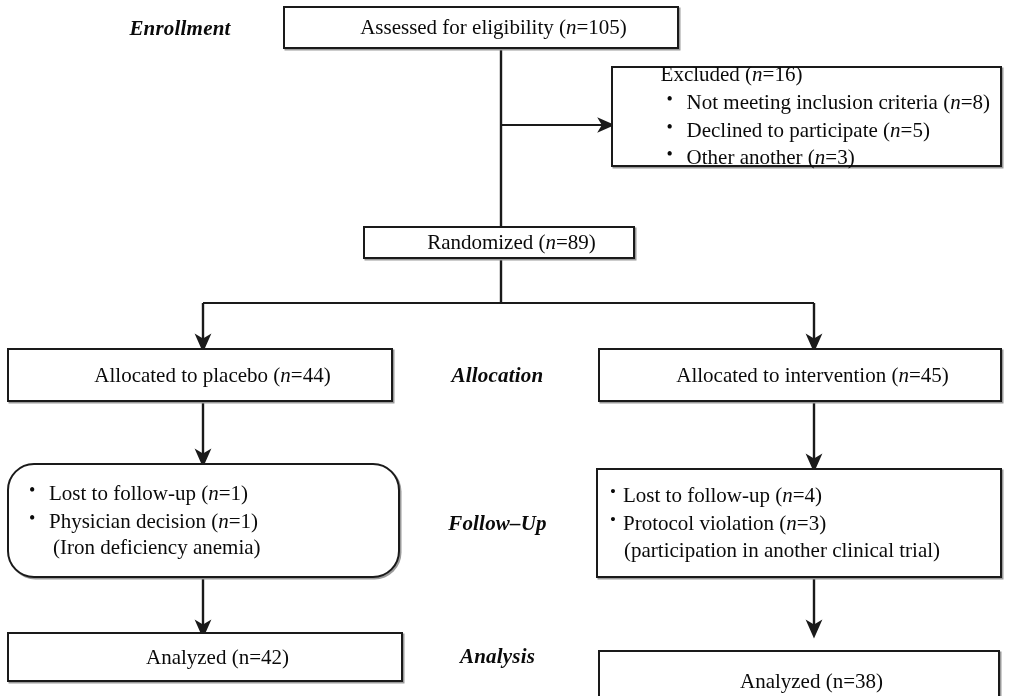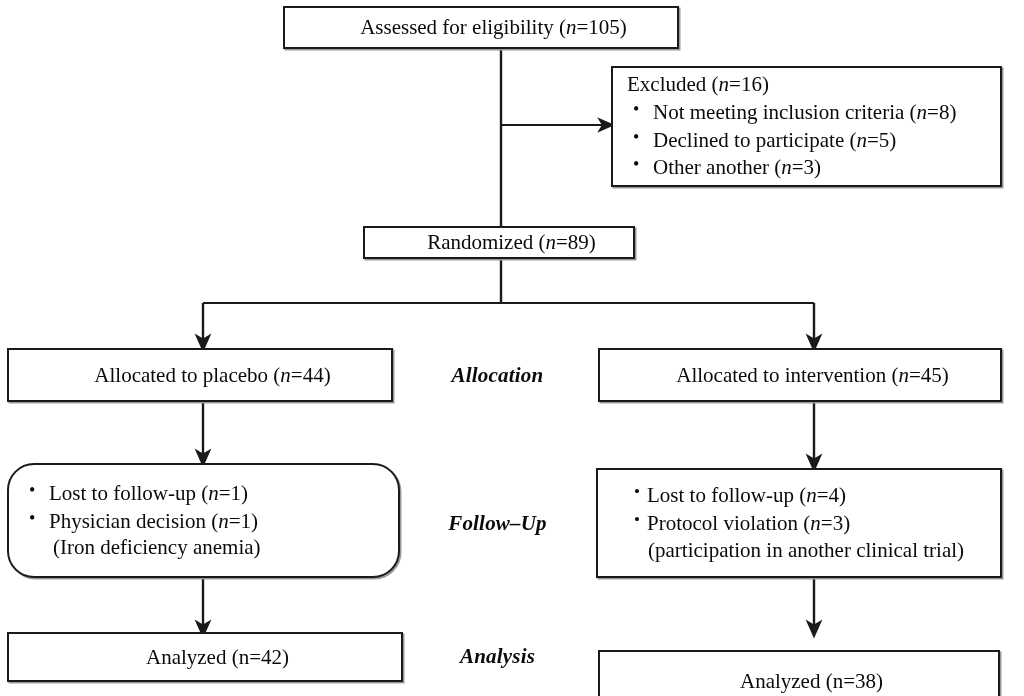--- a/index.html
+++ b/index.html
@@ -122,29 +122,30 @@
     <path d="M203,303 L203,343" stroke="#1a1a1a" stroke-width="2.4" fill="none" marker-end="url(#arrow)"></path>
     <path d="M814,303 L814,343" stroke="#1a1a1a" stroke-width="2.4" fill="none" marker-end="url(#arrow)"></path>
 
     <path d="M203,402 L203,458" stroke="#1a1a1a" stroke-width="2.4" fill="none" marker-end="url(#arrow)"></path>
     <path d="M814,402 L814,463" stroke="#1a1a1a" stroke-width="2.4" fill="none" marker-end="url(#arrow)"></path>
 
     <path d="M203,578 L203,629" stroke="#1a1a1a" stroke-width="2.4" fill="none" marker-end="url(#arrow)"></path>
     <path d="M814,578 L814,629" stroke="#1a1a1a" stroke-width="2.4" fill="none" marker-end="url(#arrow)"></path>
   </svg>
 
+  <div class="stage-label" style="left:90px; top:16px; width:180px;">Enrollment</div>
   <div class="stage-label" style="left:410px; top:511px; width:175px;">Follow–Up</div>
   <div class="stage-label" style="left:410px; top:363px; width:175px;">Allocation</div>
   <div class="stage-label" style="left:410px; top:644px; width:175px;">Analysis</div>
 
   <div class="node centered" style="left:283px; top:6px; width:396px; height:43px;">
     <div class="txt"><span>Assessed for eligibility (</span><span class="ital">n</span><span>=105)</span></div>
   </div>
 
-  <div class="node listbox" style="left:611px; top:66px; width:391px; height:121px;">
+  <div class="node listbox" style="left:611px; top:66px; width:391px; height:101px;align-items:flex-end;">
     <div class="txt">
       <div class="lead"><span>Excluded (</span><span class="ital">n</span><span>=16)</span></div>
       <ul class="bullets">
         <li><span>Not meeting inclusion criteria (</span><span class="ital">n</span><span>=8)</span></li>
         <li><span>Declined to participate (</span><span class="ital">n</span><span>=5)</span></li>
         <li><span>Other another (</span><span class="ital">n</span><span>=3)</span></li>
       </ul>
     </div>
   </div>
 
@@ -162,21 +163,21 @@
 
   <div class="node listbox" style="left:7px; top:463px; width:393px; height:115px;border-radius:27px;">
     <div class="txt">
       <ul class="bullets">
         <li><span>Lost to follow-up (</span><span class="ital">n</span><span>=1)</span></li>
         <li><span>Physician decision (</span><span class="ital">n</span><span>=1)</span><span class="cont">(Iron deficiency anemia)</span></li>
       </ul>
     </div>
   </div>
 
-  <div class="node listbox" style="left:596px; top:468px; width:406px; height:110px;padding-left:24px;">
+  <div class="node listbox" style="left:596px; top:468px; width:406px; height:110px;">
     <div class="txt">
       <ul class="bullets tight">
         <li><span>Lost to follow-up (</span><span class="ital">n</span><span>=4)</span></li>
         <li><span>Protocol violation (</span><span class="ital">n</span><span>=3)</span><span class="cont">(participation in another clinical trial)</span></li>
       </ul>
     </div>
   </div>
 
   <div class="node centered" style="left:7px; top:632px; width:396px; height:50px;">
     <div class="txt">Analyzed (n=42)</div>

